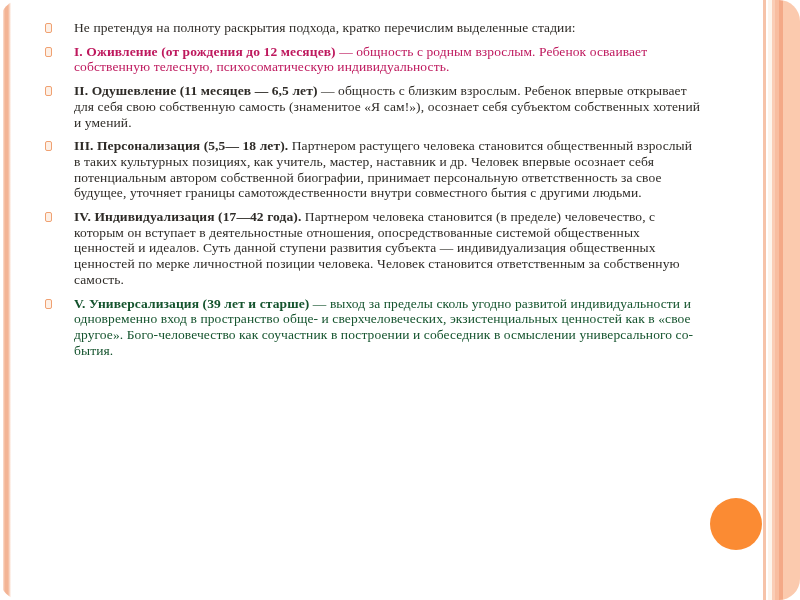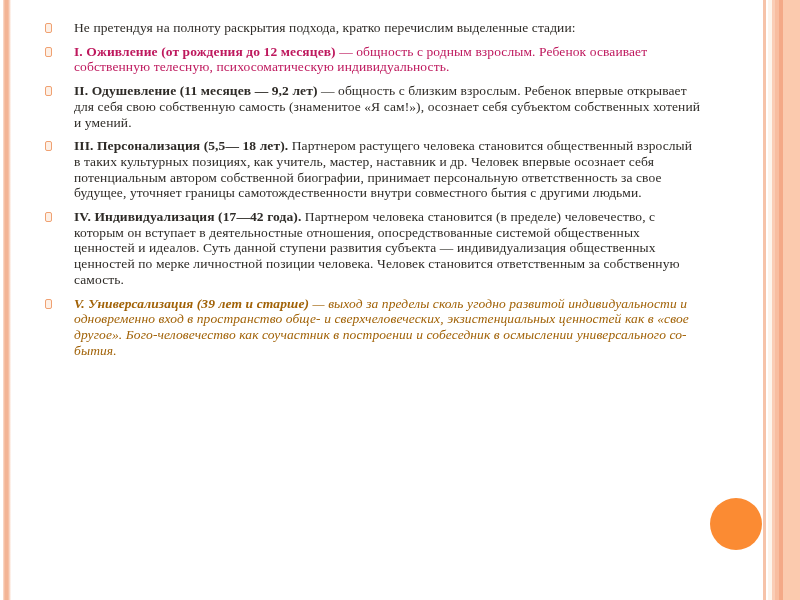--- a/index.html
+++ b/index.html
@@ -7,20 +7,21 @@
     padding: 0;
     background: #ffffff;
   }
   .slide {
     position: relative;
     width: 800px;
     height: 600px;
     background: #ffffff;
     overflow: hidden;
     font-family: "Liberation Serif", "DejaVu Serif", serif;
+    border-radius: 21px;
   }
   
   .left-stripe {
     position: absolute;
     left: 3px;
     top: 0;
     width: 8px;
     height: 600px;
     background: linear-gradient(to right,
       #fbe0d2 0px, #f3b495 2px, #f3b495 5px, #fbe0d2 7px, #ffffff 8px);
@@ -97,32 +98,32 @@
       <div class="bullet-text" style="color: rgb(46, 43, 39);"><b></b><span>Не претендуя на полноту раскрытия подхода, кратко перечислим выделенные стадии:</span></div>
     </div>
 
     <div class="bullet-item">
       <span class="bullet-glyph"></span>
       <div class="bullet-text" style="color: #be185d;"><b>I. Оживление (от рождения до 12 месяцев)</b><span> — общность с родным взрослым. Ребенок осваивает собственную телесную, психосоматическую индивидуальность.</span></div>
     </div>
 
     <div class="bullet-item">
       <span class="bullet-glyph"></span>
-      <div class="bullet-text" style="color: rgb(46, 43, 39);"><b>II. Одушевление (11 месяцев — 9,2 лет)</b><span> — общность с близким взрослым. Ребенок впервые открывает для себя свою собственную самость (знаменитое «Я сам!»), осознает себя субъектом собственных хотений и умений.</span></div>
+      <div class="bullet-text" style="color: rgb(46, 43, 39);"><b>II. Одушевление (11 месяцев — 6,5 лет)</b><span> — общность с близким взрослым. Ребенок впервые открывает для себя свою собственную самость (знаменитое «Я сам!»), осознает себя субъектом собственных хотений и умений.</span></div>
     </div>
 
     <div class="bullet-item">
       <span class="bullet-glyph"></span>
       <div class="bullet-text" style="color: rgb(46, 43, 39);"><b>III. Персонализация (5,5— 18 лет).</b><span> Партнером растущего человека становится общественный взрослый в таких культурных позициях, как учитель, мастер, наставник и др. Человек впервые осознает себя потенциальным автором собственной биографии, принимает персональную ответственность за свое будущее, уточняет границы самотождественности внутри совместного бытия с другими людьми.</span></div>
     </div>
 
     <div class="bullet-item">
       <span class="bullet-glyph"></span>
       <div class="bullet-text" style="color: rgb(46, 43, 39);"><b>IV. Индивидуализация (17—42 года).</b><span> Партнером человека становится (в пределе) человечество, с которым он вступает в деятельностные отношения, опосредствованные системой общественных ценностей и идеалов. Суть данной ступени развития субъекта — индивидуализация общественных ценностей по мерке личностной позиции человека. Человек становится ответственным за собственную самость.</span></div>
     </div>
 
     <div class="bullet-item">
       <span class="bullet-glyph"></span>
-      <div class="bullet-text" style="color: #a16207; font-style: italic;"><b>V. Универсализация (39 лет и старше)</b><span> — выход за пределы сколь угодно развитой индивидуальности и одновременно вход в пространство обще- и сверхчеловеческих, экзистенциальных ценностей как в «свое другое». Бого-человечество как соучастник в построении и собеседник в осмыслении универсального со-бытия.</span></div>
+      <div class="bullet-text" style="color: #14532d;"><b>V. Универсализация (39 лет и старше)</b><span> — выход за пределы сколь угодно развитой индивидуальности и одновременно вход в пространство обще- и сверхчеловеческих, экзистенциальных ценностей как в «свое другое». Бого-человечество как соучастник в построении и собеседник в осмыслении универсального со-бытия.</span></div>
     </div>
 
   </div>
 </div>
 
 </body></html>

